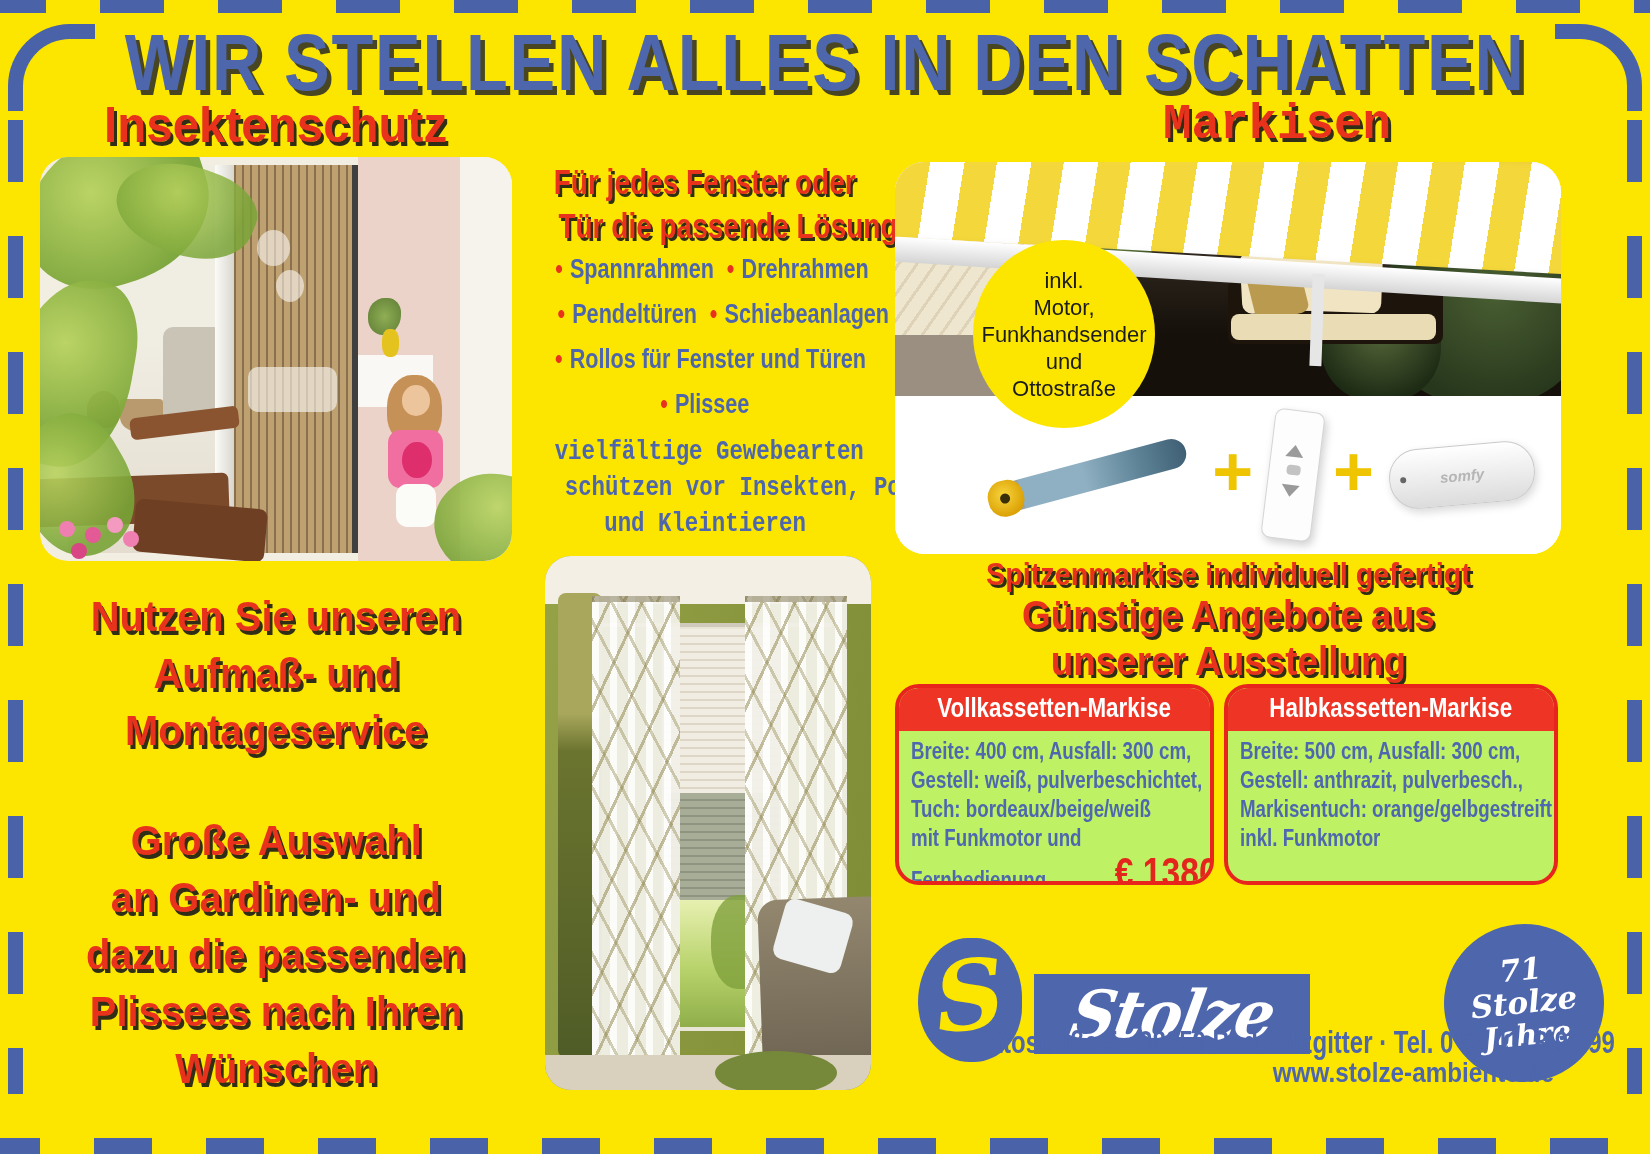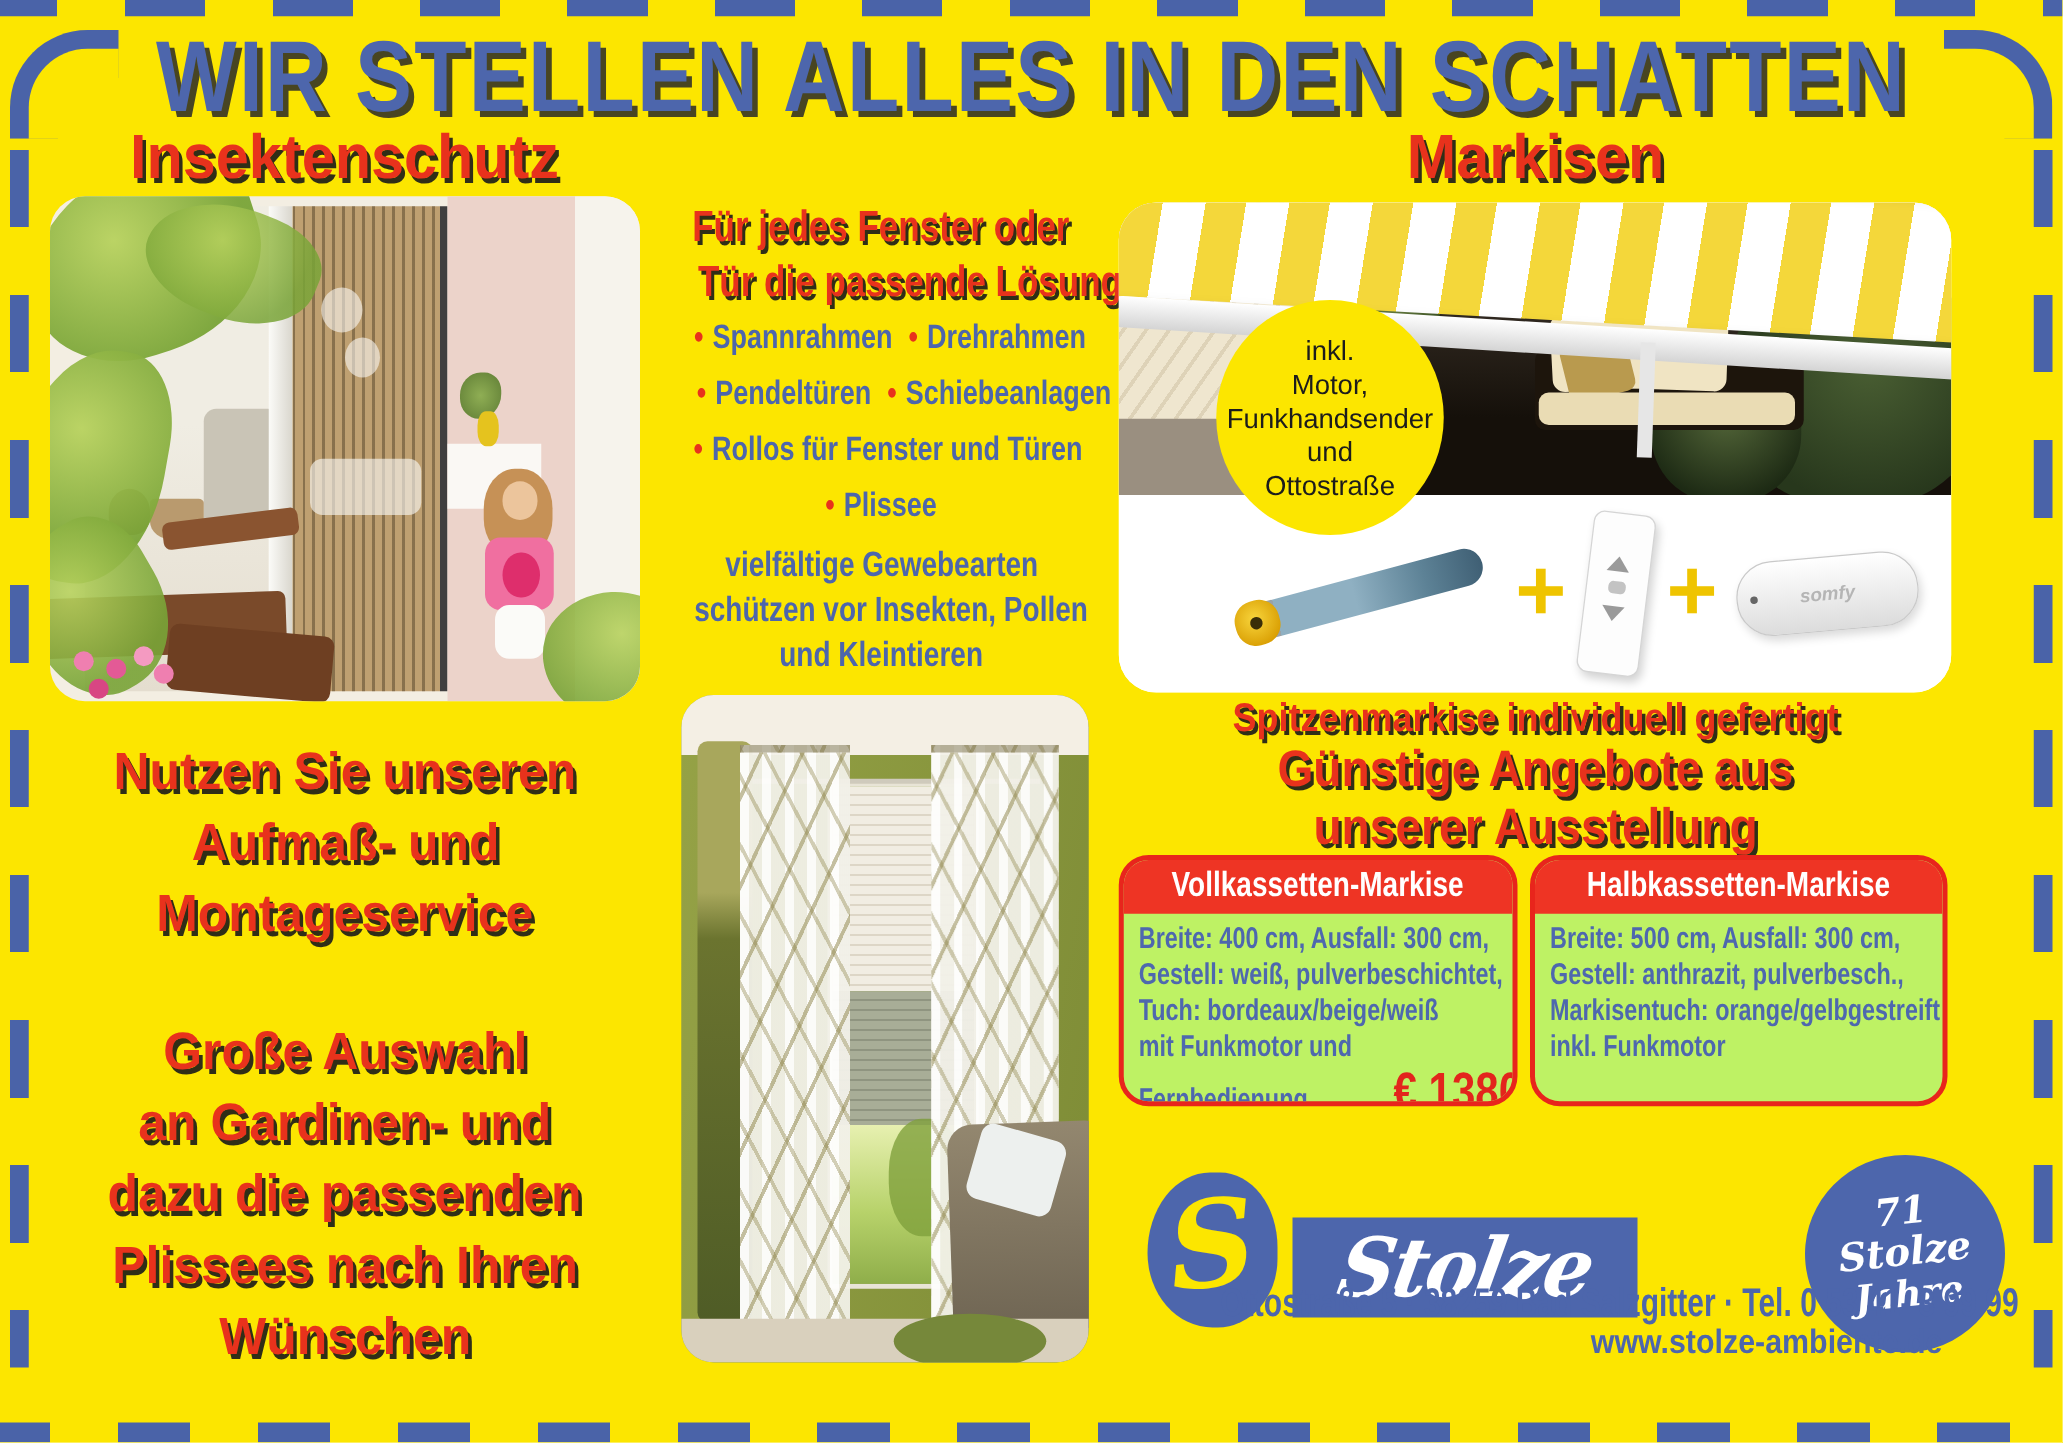--- a/index.html
+++ b/index.html
@@ -26,32 +26,32 @@
   .oleft{transform-origin:0 50%;} .oright{transform-origin:100% 50%;}
 
   .headline{position:absolute;top:18px;left:0;width:1650px;text-align:center;
     font-size:76px;font-weight:bold;color:#4d66ac;letter-spacing:2px;
     text-shadow:5px 5px 0 rgba(40,40,40,.85);}
   .headline span{display:inline-block;transform:scaleX(.9) scaleY(1.06);white-space:nowrap;}
 
   .sec-title{position:absolute;top:96px;font-size:50px;font-weight:bold;color:#e8321c;
     text-shadow:3px 4px 0 rgba(25,25,25,.9);text-align:center;}
   .sec-title.left{left:40px;width:472px;}
-  .sec-title.right{left:895px;width:666px;}
+  .sec-title.right{left:944px;width:666px;font-family:Liberation Mono, monospace;}
 
   
   .mid-intro{position:absolute;left:516px;top:160px;width:378px;text-align:center;
     font-size:35px;line-height:44px;font-weight:bold;color:#e8321c;text-shadow:3px 3px 0 rgba(25,25,25,.9);}
   .bullets{position:absolute;left:516px;top:254px;width:378px;text-align:center;
     font-size:27px;font-weight:bold;color:#4d66ac;}
   .bullet-line{height:45px;}
   .dot{color:#e8321c;margin-right:9px;}
   .dot.mid{margin-left:16px;}
   .mid-note{position:absolute;left:516px;top:434px;width:378px;text-align:center;
-    font-size:28px;line-height:36px;font-weight:bold;color:#4d66ac;}
+    font-size:28px;line-height:36px;font-weight:bold;color:#4d66ac;font-family:Liberation Mono, monospace;}
 
   
   .service{position:absolute;left:32px;width:488px;text-align:center;font-size:42px;line-height:57px;
     font-weight:bold;color:#e8321c;text-shadow:3px 4px 0 rgba(25,25,25,.9);}
   .service.one{top:588px;}
   .service.two{top:812px;}
 
   
   .photo{position:absolute;overflow:hidden;}
   .photo-left{left:40px;top:157px;width:472px;height:404px;border-radius:28px;background:#f3eee2;}

